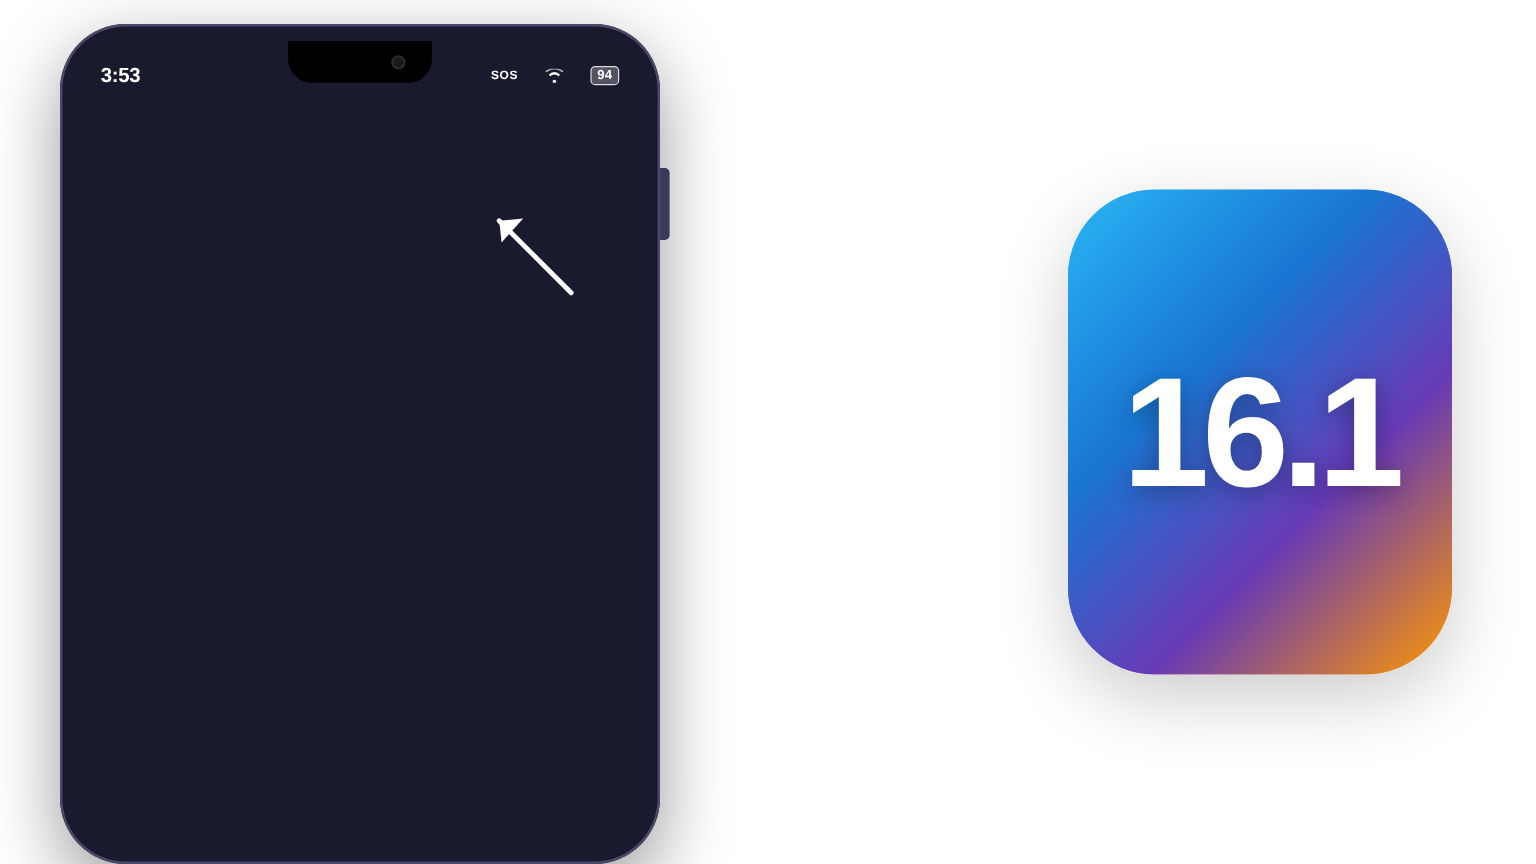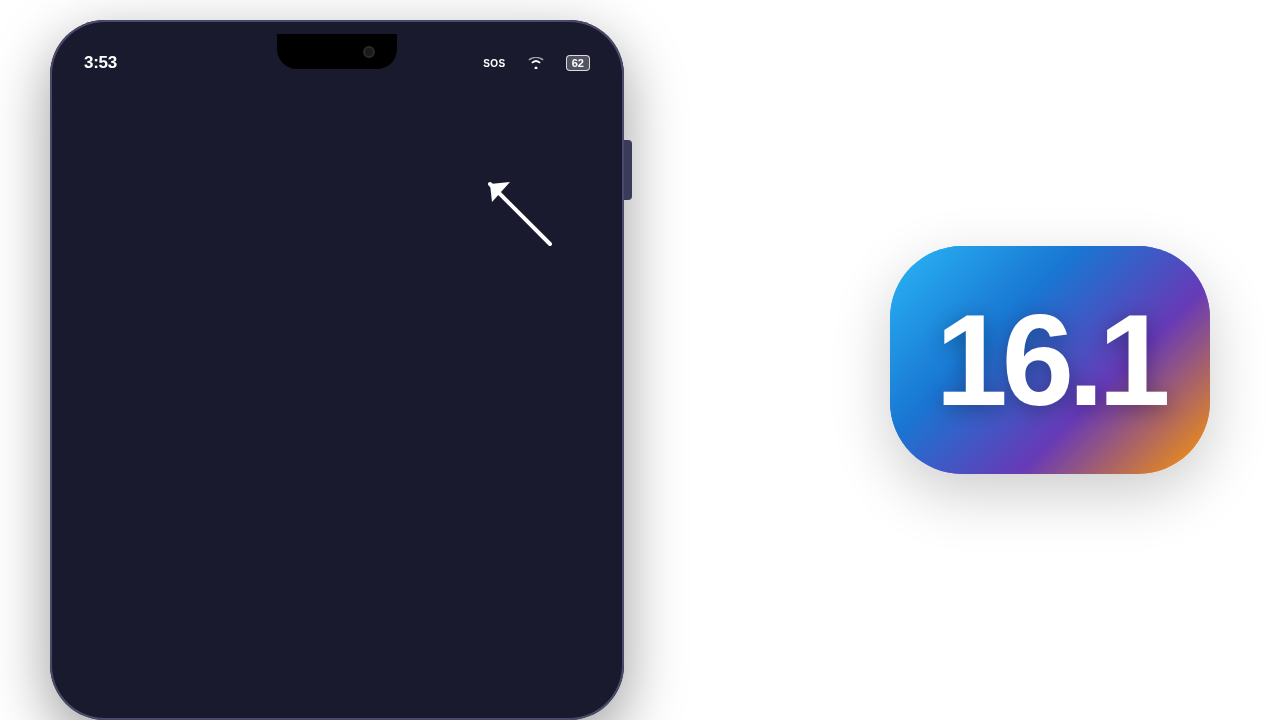--- a/index.html
+++ b/index.html
@@ -19,21 +19,21 @@
       width: 820px;
       height: 720px;
       background: #ffffff;
       overflow: hidden;
     }
 
     .iphone-wrapper {
       position: absolute;
       left: 50px;
       top: 20px;
-      width: 574px;
+      width: 500px;
       height: 700px;
     }
 
     
     .iphone-frame {
       position: absolute;
       left: 0; top: 0;
       width: 100%;
       height: 100%;
       border-radius: 55px;
@@ -333,21 +333,21 @@
 
     .ios-badge-wrapper {
       display: flex;
       flex-direction: column;
       align-items: center;
       gap: 0;
     }
 
     .ios-badge-icon {
       width: 320px;
-      height: 228px;
+      height: 404px;
       border-radius: 72px;
       background: linear-gradient(145deg, #4fc3f7 0%, #1565c0 40%, #7c4dff 60%, #ffa726 100%);
       display: flex;
       align-items: center;
       justify-content: center;
       box-shadow: 0 20px 60px rgba(0,0,0,0.2);
       position: relative;
       overflow: hidden;
     }
 
@@ -427,21 +427,21 @@
 
       <div class="status-bar">
         <span class="status-time">3:53</span>
         <div class="status-icons">
           <span class="sos-text">SOS</span>
           <svg width="16" height="12" viewBox="0 0 16 12" fill="white">
             <path d="M8 9.5a1.5 1.5 0 1 0 0 3 1.5 1.5 0 0 0 0-3z"></path>
             <path d="M4.5 6.5A5 5 0 0 1 8 5a5 5 0 0 1 3.5 1.5l1.2-1.3A7 7 0 0 0 8 3a7 7 0 0 0-4.7 2.2L4.5 6.5z"></path>
             <path d="M1.5 3.5A9 9 0 0 1 8 1a9 9 0 0 1 6.5 2.5l1.2-1.3A11 11 0 0 0 8 0 11 11 0 0 0 .3 2.2L1.5 3.5z" opacity="0.6"></path>
           </svg>
-          <span class="battery-badge">62</span>
+          <span class="battery-badge">94</span>
         </div>
       </div>
 
       <div class="arrow-annotation">
         <svg class="arrow-svg" viewBox="0 0 100 100">
           <line x1="80" y1="80" x2="20" y2="20" stroke="white" stroke-width="4" stroke-linecap="round"></line>
           <polygon points="20,20 40,18 22,38" fill="white"></polygon>
         </svg>
       </div>
 

